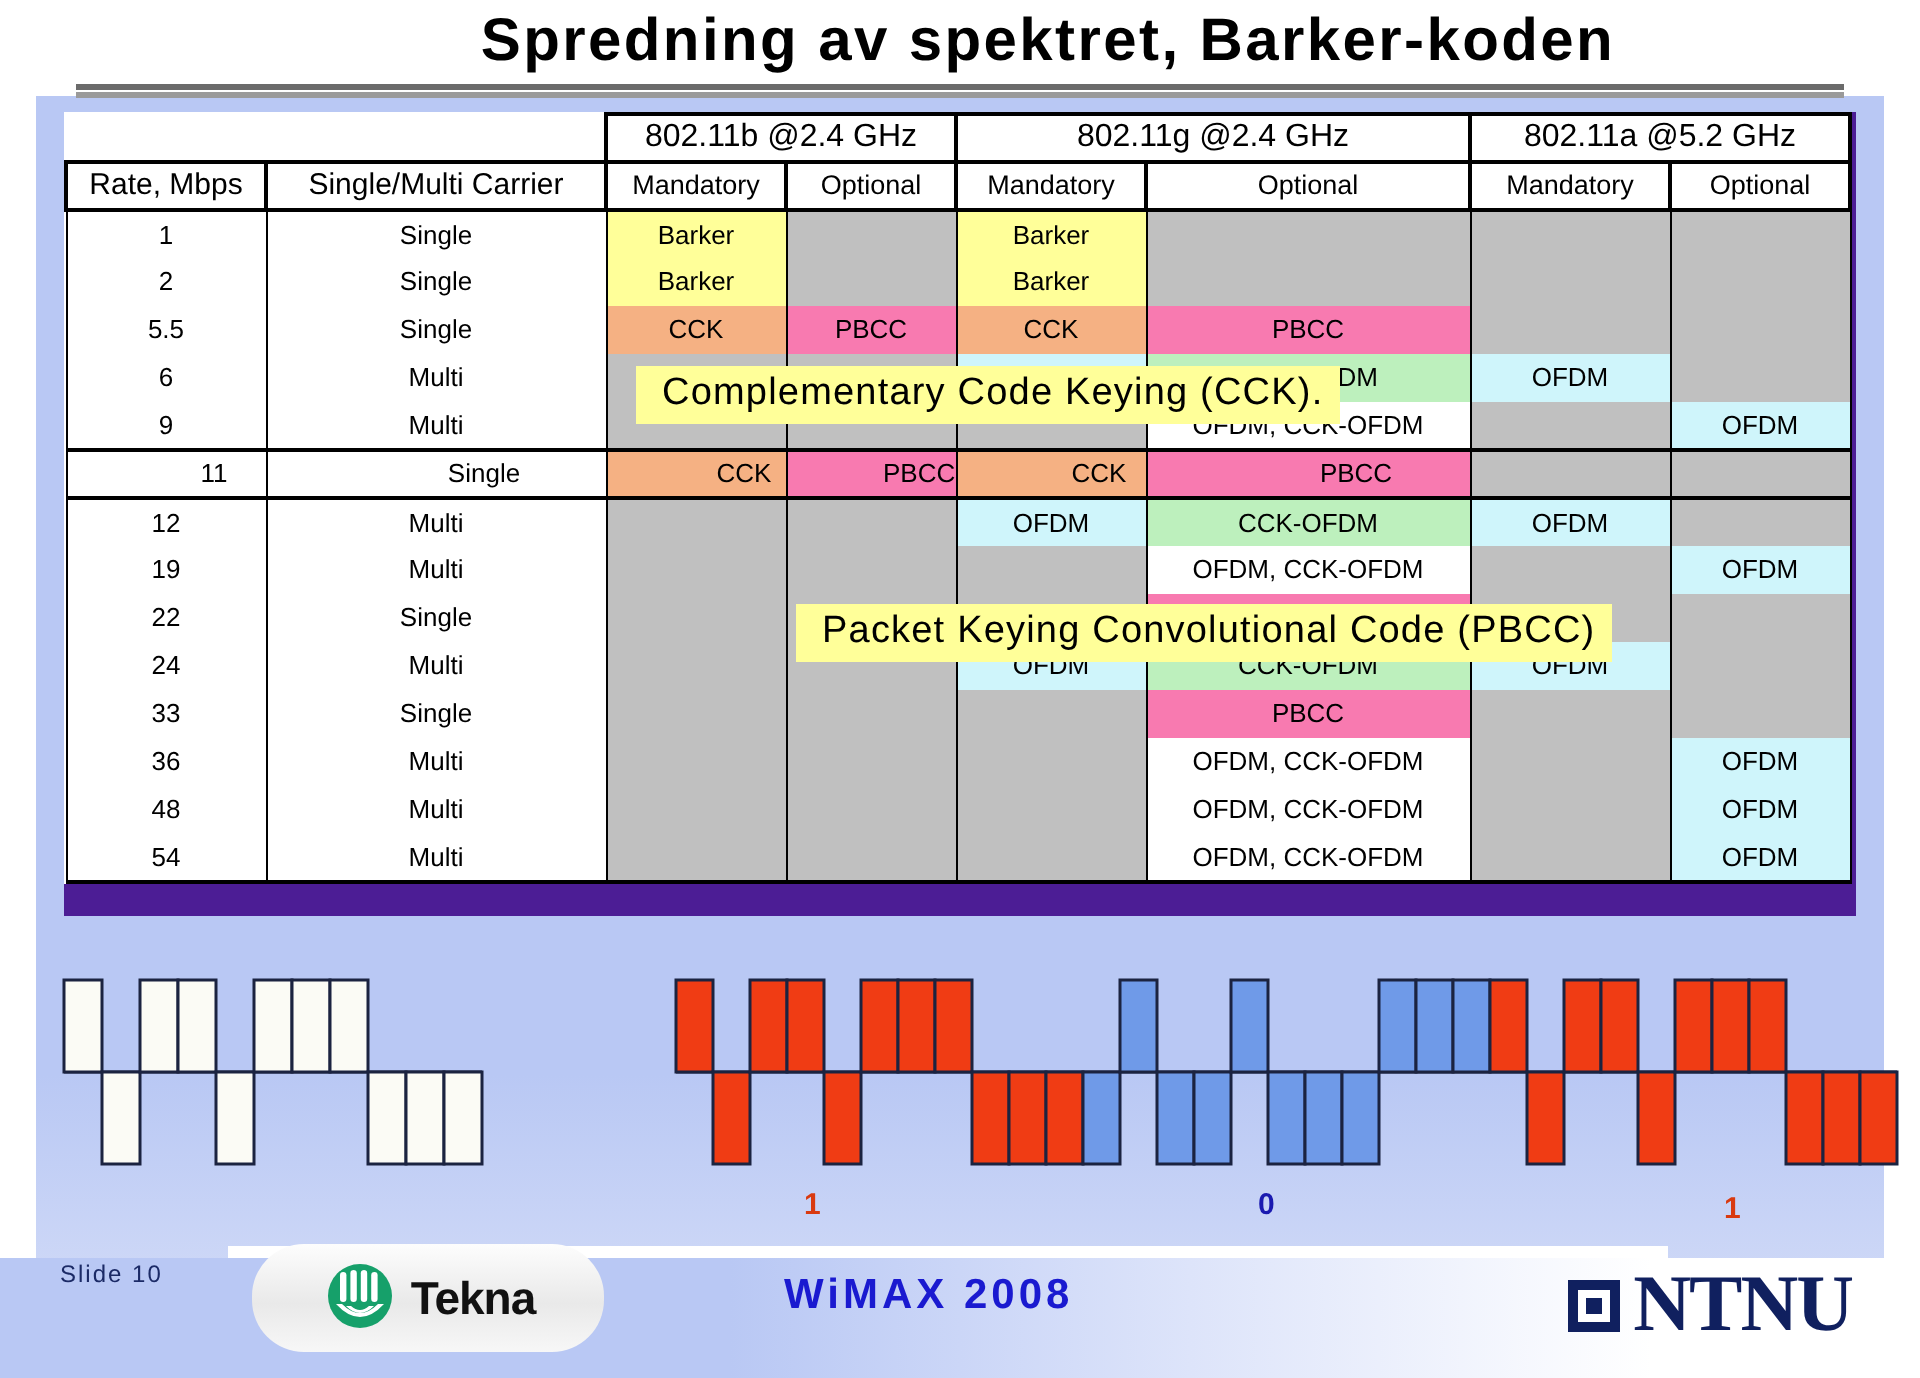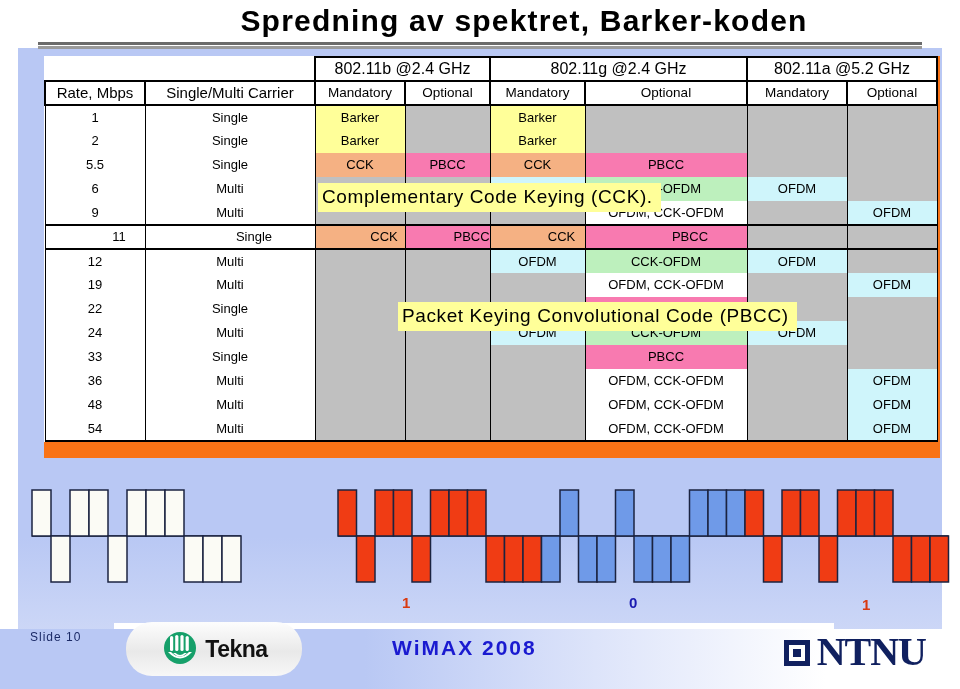--- a/index.html
+++ b/index.html
@@ -36,22 +36,22 @@
     position:absolute; left:38px; top:42px; width:884px; height:3px;
     background:#6b6b6b;
   }
   .title-rule2 {
     position:absolute; left:38px; top:46px; width:884px; height:3px;
     background:#9a9a9a;
   }
 
   
   .tablewrap {
-    position:absolute; left:44px; top:56px; width:896px; height:402px;
-    background:#f97316;
+    position:absolute; left:32px; top:56px; width:896px; height:402px;
+    background:#4c1d95;
   }
   table.spec {
     border-collapse:collapse;
     width:892px;
     table-layout:fixed;
     font-size:13px;
     color:#000;
     background:#ffffff;
   }
   table.spec td, table.spec th {
@@ -112,21 +112,21 @@
   table.spec tbody tr.first-data td { border-top:2px solid #000; }
   table.spec tbody tr.last-data td { border-bottom:2px solid #000; }
 
   
   .callout {
     position:absolute;
     background:#ffff99;
     color:#000;
     font-size:19px;
     letter-spacing:0.6px;
-    padding:3px 8px 4px 4px;
+    padding:3px 8px 4px 13px;
     white-space:nowrap;
   }
   #callout-cck  { left:318px; top:183px; }
   #callout-pbcc { left:398px; top:302px; }
 
   
   .wave { position:absolute; }
   #wave-barker-plain { left:30px;  top:488px; }
   #wave-colored      { left:336px; top:488px; }
 

